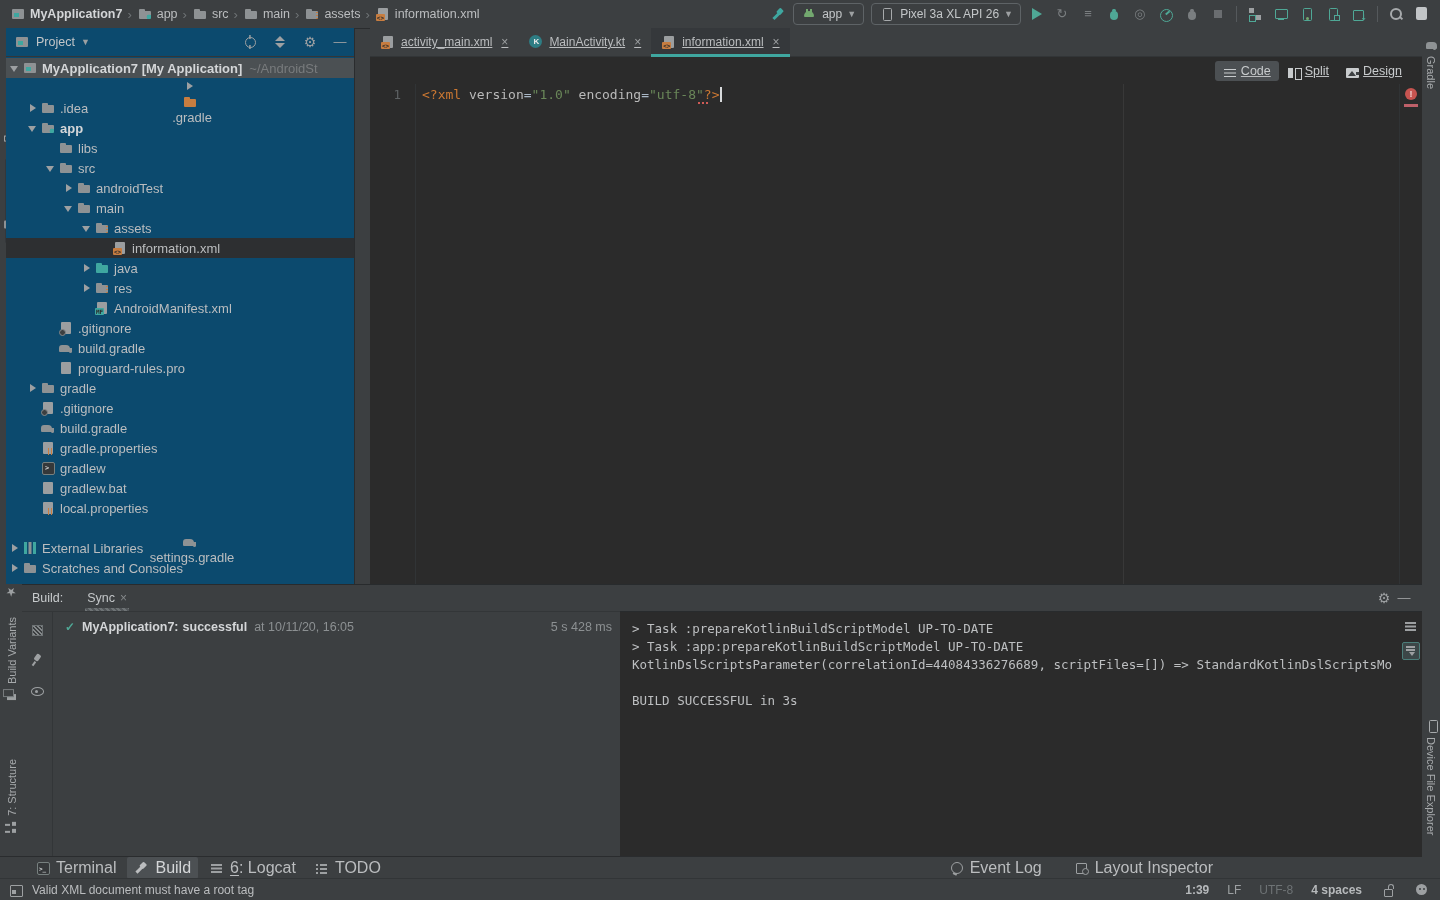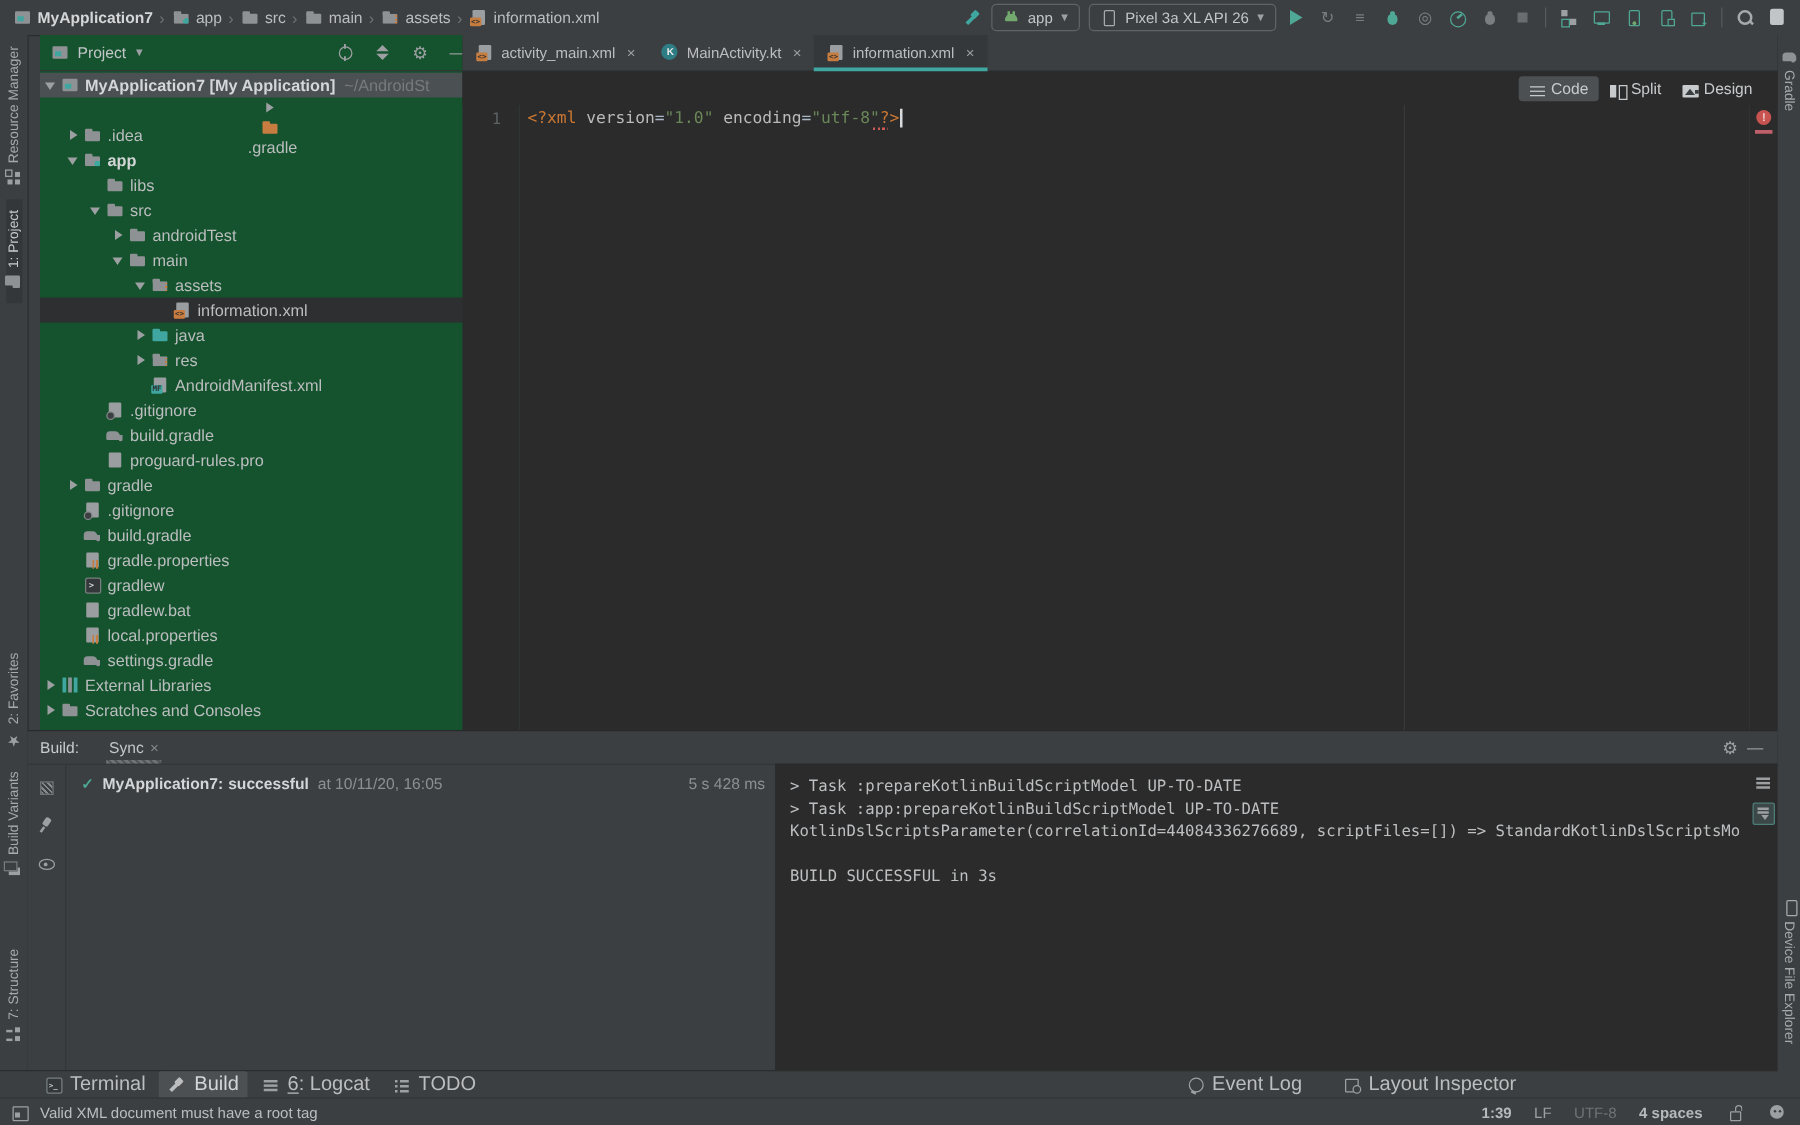--- a/index.html
+++ b/index.html
@@ -140,36 +140,36 @@
   #stripe-left{left:0;top:28px;width:22px;height:828px;border-right:1px solid #2a2c2e;}
   #stripe-right{right:0;top:28px;width:18px;height:828px;border-left:1px solid #2a2c2e;}
   .vbtn{writing-mode:vertical-rl;display:flex;align-items:center;gap:6px;padding:9px 0;color:#a7aaac;font-size:11px;white-space:nowrap;}
   #stripe-left .vbtn{transform:rotate(180deg);}
   .vbtn.active{background:#34373a;color:#c8cbcd;}
   .stripe .sp{flex:1;}
   .stripe .gap38{height:38px;}
   .stripe .gap12{height:12px;}
 
   
-  #project-panel{position:absolute;left:32px;top:28px;width:348px;height:556px;background:#14532d;border-right:1px solid #2a2c2e;overflow:hidden;}
+  #project-panel{position:absolute;left:6px;top:28px;width:348px;height:556px;background:#0c4a6e;border-right:1px solid #2a2c2e;overflow:hidden;}
   #project-header{height:28px;display:flex;align-items:center;padding:0 6px 0 8px;gap:6px;border-bottom:1px solid #333638;}
   #project-header .title{font-size:12.5px;color:#c3c6c8;}
   #project-header .arr{font-size:9px;color:#9da0a2;}
   #project-header .spacer{flex:1;}
   #project-header .hic{margin-left:8px;}
   #tree{position:absolute;left:0;right:0;top:30px;bottom:0;overflow:hidden;}
   .trow{height:20px;display:flex;align-items:center;white-space:nowrap;font-size:13px;color:#bbbdbf;}
   .trow .lbl{padding-left:4px;}
   .trow.bold .lbl{font-weight:bold;color:#d4d6d8;}
   .trow .suffix{color:#787b7d;padding-left:7px;}
   .trow.hoverbg{background:#4b5053;}
   .trow.selected{background:#2d2f31;}
 
   
-  #editor{position:absolute;left:370px;top:28px;width:1052px;height:556px;background:#2b2b2b;}
+  #editor{position:absolute;left:370px;top:28px;width:1052px;height:556px;background:#2b2b2b;text-decoration:underline;}
   #tabbar{height:28px;background:#3c3f41;display:flex;align-items:stretch;border-bottom:1px solid #323537;}
   .etab{display:flex;align-items:center;gap:5px;padding:0 10px;font-size:12px;color:#bbbdbf;position:relative;}
   .etab .x{color:#9da0a2;font-size:12px;margin-left:4px;}
   .etab.active{background:#35383b;}
   .etab.active:after{content:"";position:absolute;left:0;right:0;bottom:-1px;height:3px;background:#3fa7a0;}
   #moderow{height:28px;display:flex;align-items:center;justify-content:flex-end;gap:0;padding-right:12px;background:#2b2b2b;}
   .modebtn{display:flex;align-items:center;gap:5px;font-size:12.5px;color:#c8cbcd;padding:3px 8px;border-radius:3px;}
   .modebtn.active{background:#4c5053;}
   #editor-content{position:absolute;left:0;right:0;top:56px;bottom:0;overflow:hidden;}
   #gutter{position:absolute;left:0;top:0;bottom:0;width:46px;border-right:1px solid #313436;color:#5e6264;
@@ -464,21 +464,21 @@
         <div class="trow" style="padding-left: 20px;">
           <span class="chv"></span>
           <span class="ic ic-file"></span>
           <span class="lbl">gradlew.bat</span>
         </div>
         <div class="trow" style="padding-left: 20px;">
           <span class="chv"></span>
           <span class="ic ic-props"></span>
           <span class="lbl">local.properties</span>
         </div>
-        <div class="trow" style="padding-left: 20px;">
+        <div class="trow" style="padding-left: 20px; flex-direction: column;">
           <span class="chv"></span>
           <span class="ic ic-gradle"></span>
           <span class="lbl">settings.gradle</span>
         </div>
         <div class="trow" style="padding-left: 2px;">
           <span class="chv r"></span>
           <span class="ic ic-library"></span>
           <span class="lbl">External Libraries</span>
         </div>
         <div class="trow" style="padding-left: 2px;">

